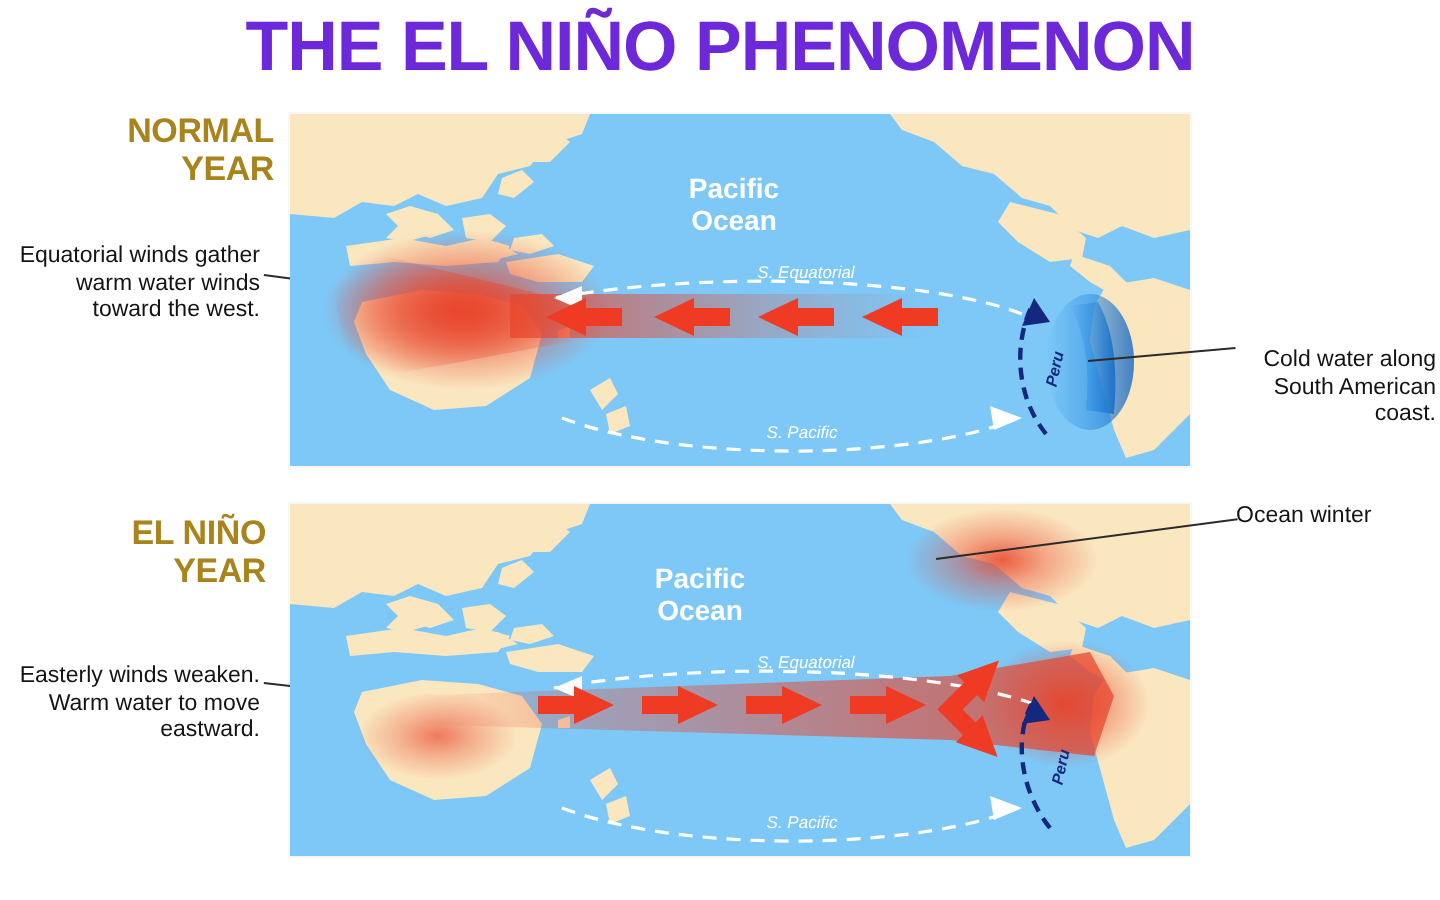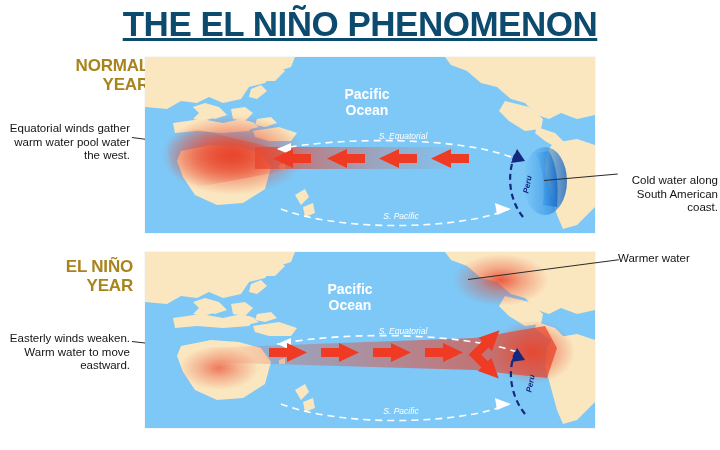--- a/index.html
+++ b/index.html
@@ -9,35 +9,34 @@
     font-family:"Liberation Sans", sans-serif;
     overflow:hidden;
     position:relative;
   }
   #root{position:relative;width:720px;height:450px;}
 
   .title{
     position:absolute;left:0;top:4px;width:720px;
     text-align:center;
     font-size:35px;font-weight:bold;letter-spacing:-0.5px;
-    color:#0c4a6e;
+    color:#6d28d9;
     font-family:"Liberation Sans", sans-serif;
-    text-decoration:underline;
   }
 
   .panel-label{
     position:absolute;
     color:#a9841d;
     font-weight:bold;
     font-size:17px;
     line-height:19px;
     text-align:right;
     letter-spacing:-0.2px;
   }
-  #label-normal{left:16px;top:56px;width:133px;}
+  #label-normal{left:4px;top:56px;width:133px;}
   #label-elnino{left:0;top:257px;width:133px;}
 
   .caption{
     position:absolute;
     color:#141414;
     font-size:11.5px;
     line-height:13.5px;
     font-weight:500;
   }
   #cap-left-1{left:8px;top:122px;width:122px;text-align:right;}
@@ -67,21 +66,21 @@
 
 <div id="root">
 
   <div class="title">THE EL NIÑO PHENOMENON</div>
 
   <div class="panel-label" id="label-normal">
     <div>NORMAL</div>
     <div>YEAR</div>
   </div>
 
-  <div class="caption" id="cap-left-1">Equatorial winds gather warm water pool water the west.</div>
+  <div class="caption" id="cap-left-1">Equatorial winds gather warm water winds toward the west.</div>
   <div class="connector" id="conn1"></div>
 
   <div class="panel" id="panel-normal">
     <svg viewBox="0 0 450 176" xmlns="http://www.w3.org/2000/svg">
       <defs>
         <radialGradient id="warmPoolN" cx="0.5" cy="0.5" r="0.5">
           <stop offset="0%" stop-color="#e8452c" stop-opacity="0.95"></stop>
           <stop offset="45%" stop-color="#e8452c" stop-opacity="0.55"></stop>
           <stop offset="100%" stop-color="#e8452c" stop-opacity="0"></stop>
         </radialGradient>
@@ -297,16 +296,16 @@
           <polygon points="360,92.5 340,83 340,102"></polygon>
         </g>
         <g fill="#ef3b24" transform="rotate(45 340 112)">
           <rect x="322" y="108" width="22" height="9"></rect>
           <polygon points="360,112.5 340,103 340,122"></polygon>
         </g>
       </g>
     </svg>
   </div>
 
-  <div class="caption" id="cap-right-2">Warmer water</div>
+  <div class="caption" id="cap-right-2">Ocean winter</div>
   <div class="connector" id="conn4"></div>
 
 </div>
 
 </body></html>

